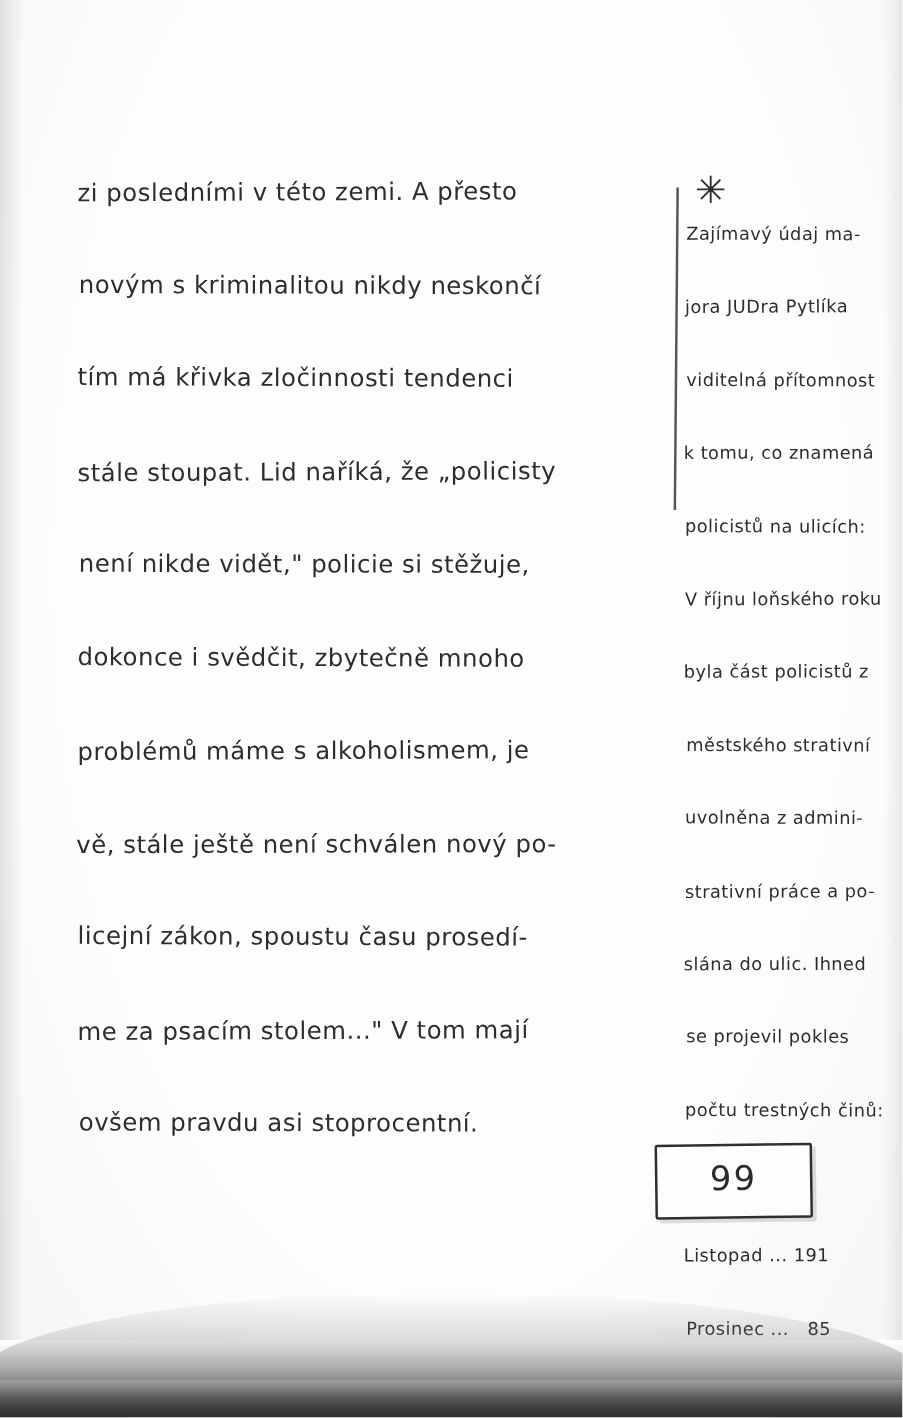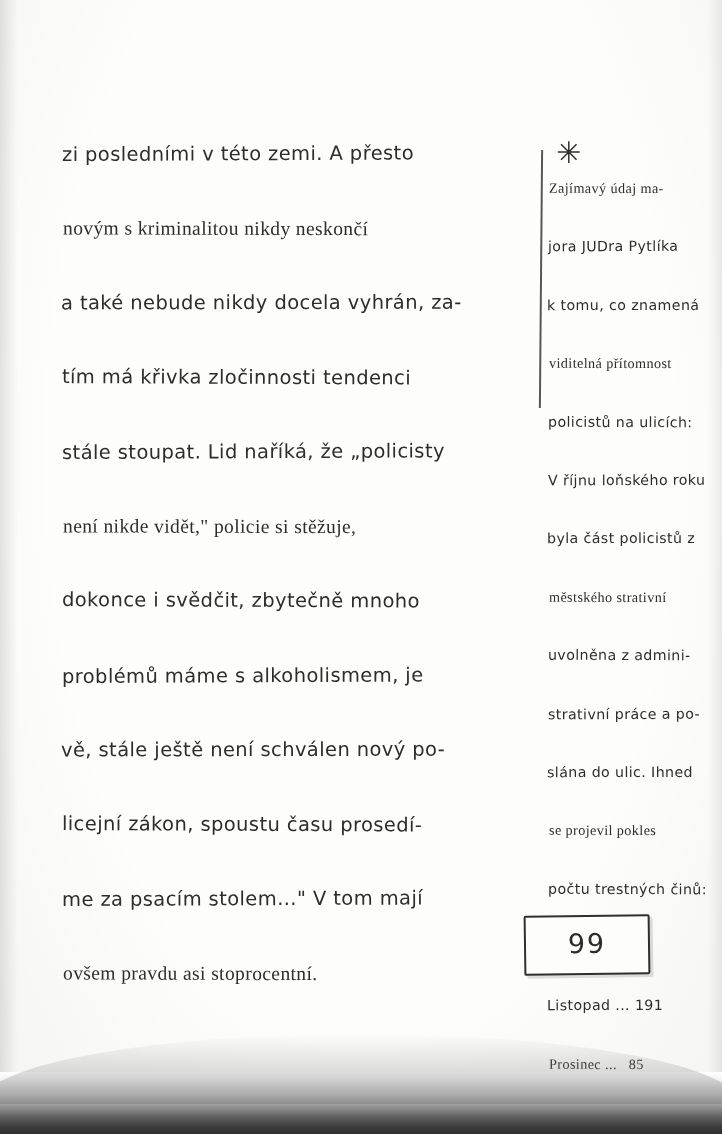--- a/index.html
+++ b/index.html
@@ -92,21 +92,21 @@
   #main-column .line {
     font-size: 19.5px;
     line-height: 36.5px;
     height: 36.5px;
     white-space: pre;
     color: #2d2d2d;
   }
 
   
   .j1 { transform: rotate(-0.25deg) translateX(0px); }
-  .j2 { transform: rotate(0.15deg) translateX(1px); font-family: Liberation Serif, serif; }
+  .j2 { transform: rotate(0.15deg) translateX(1px); }
   .j3 { transform: rotate(-0.1deg) translateX(-1px); }
   .j4 { transform: rotate(0.22deg) translateX(0px); }
 
   
   #margin-note {
     position: absolute;
     left: 548px;
     top: 140px;
     width: 168px;
   }
@@ -168,21 +168,20 @@
   <div id="paper-texture"></div>
   <div id="left-gutter"></div>
   <div id="right-gutter"></div>
 
   <div id="main-column" class="hand">
 
     
     <div>
       <div class="line j1">zi posledními v této zemi. A přesto</div>
       <div class="line j2">novým s kriminalitou nikdy neskončí</div>
-      <div class="line j3">a také nebude nikdy docela vyhrán, za-</div>
       <div class="line j4">tím má křivka zločinnosti tendenci</div>
       <div class="line j1">stále stoupat. Lid naříká, že „policisty</div>
       <div class="line j2">není nikde vidět," policie si stěžuje,</div>
       <div class="line j4">dokonce i svědčit, zbytečně mnoho</div>
       <div class="line j1">problémů máme s alkoholismem, je</div>
       <div class="line j3">vě, stále ještě není schválen nový po-</div>
       <div class="line j4">licejní zákon, spoustu času prosedí-</div>
       <div class="line j1">me za psacím stolem..." V tom mají</div>
       <div class="line j2">ovšem pravdu asi stoprocentní.</div>
     </div>
@@ -199,22 +198,22 @@
 
   </div>
 
   <div id="margin-rule"></div>
 
   <div id="asterisk" class="hand">✳</div>
 
   <div id="margin-note" class="hand">
     <div class="nline j2">Zajímavý údaj ma-</div>
     <div class="nline j1">jora JUDra Pytlíka</div>
+    <div class="nline j2">viditelná přítomnost</div>
     <div class="nline j3">k tomu, co znamená</div>
-    <div class="nline j2">viditelná přítomnost</div>
     <div class="nline j4">policistů na ulicích:</div>
     <div class="nline j1">V říjnu loňského roku</div>
     <div class="nline j3">byla část policistů z</div>
     <div class="nline j2">městského strativní</div>
     <div class="nline j4">uvolněna z admini-</div>
     <div class="nline j1">strativní práce a po-</div>
     <div class="nline j3">slána do ulic. Ihned</div>
     <div class="nline j2">se projevil pokles</div>
     <div class="nline j4">počtu trestných činů:</div>
     <div class="nline j1">Říjen ......135</div>

